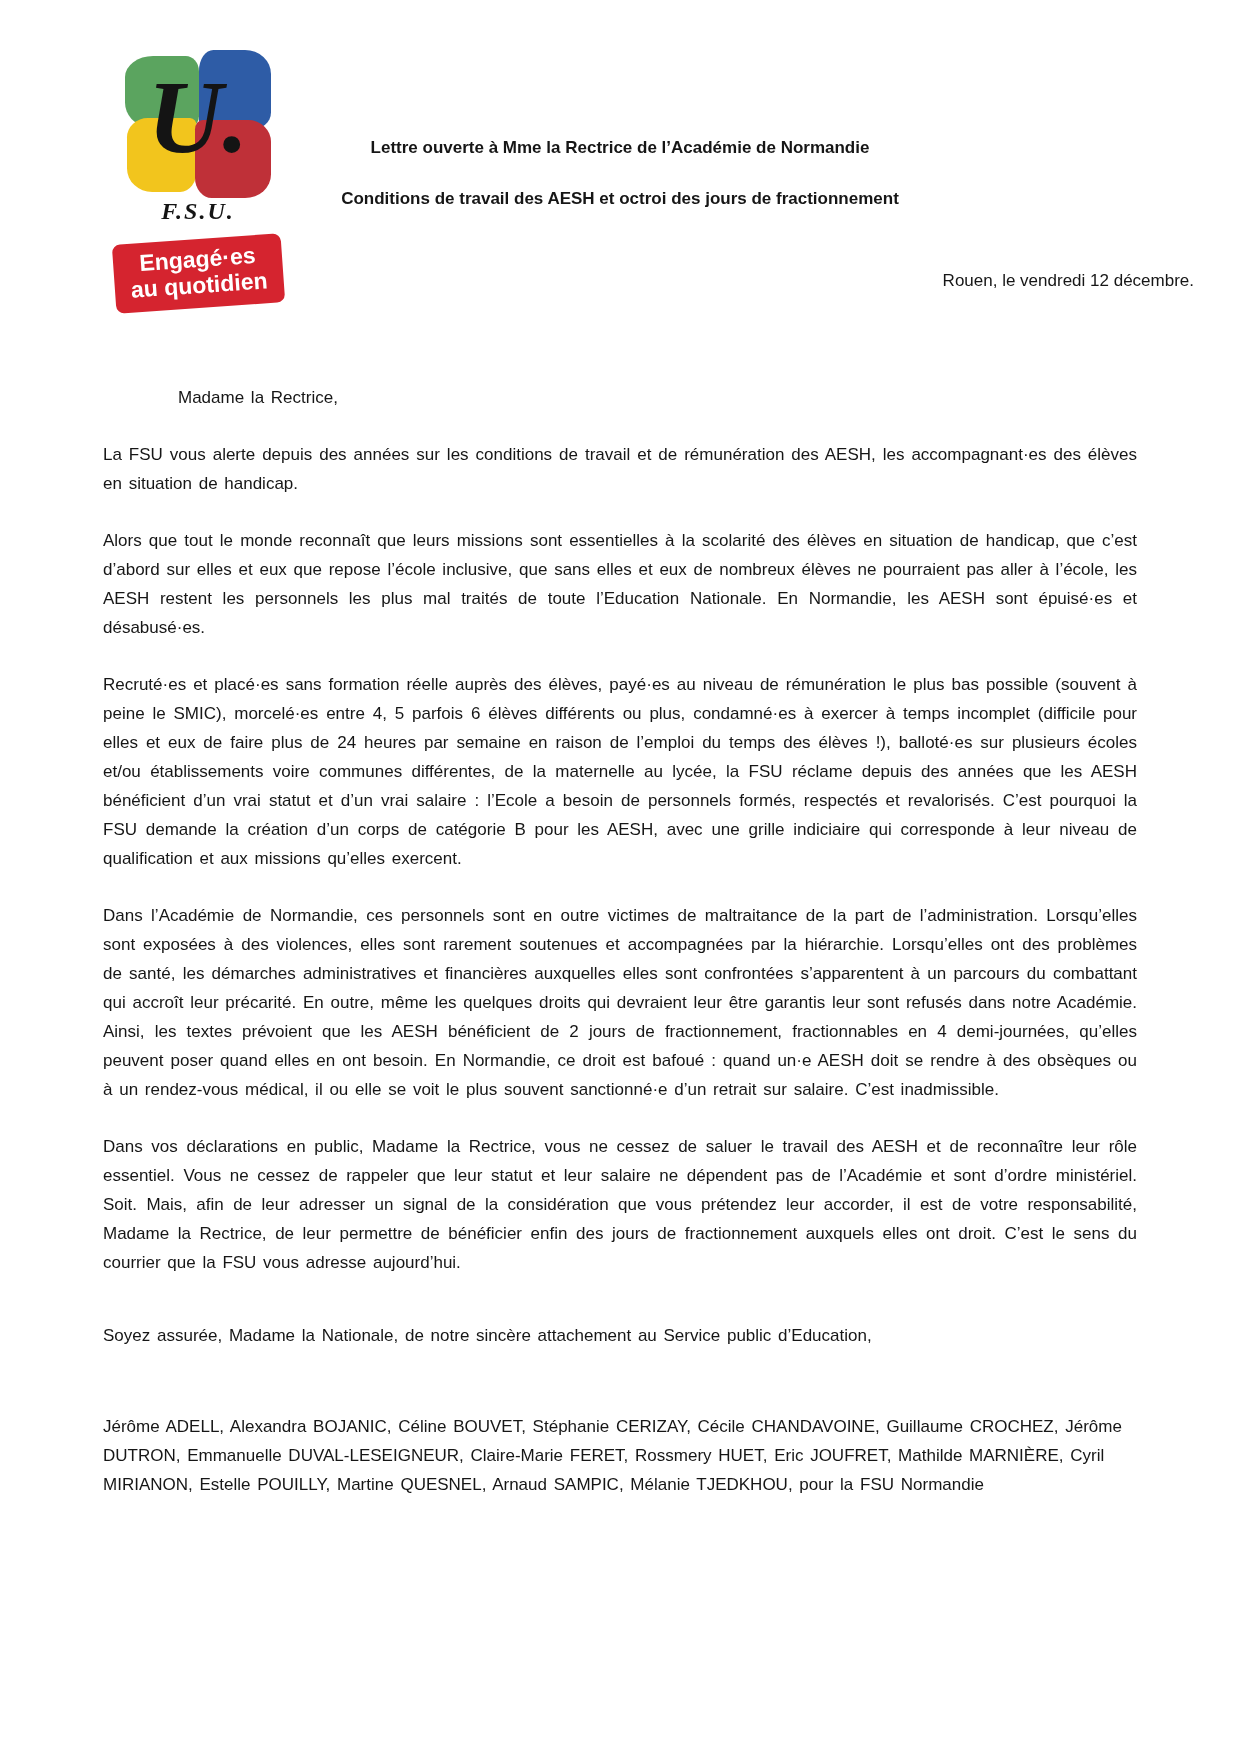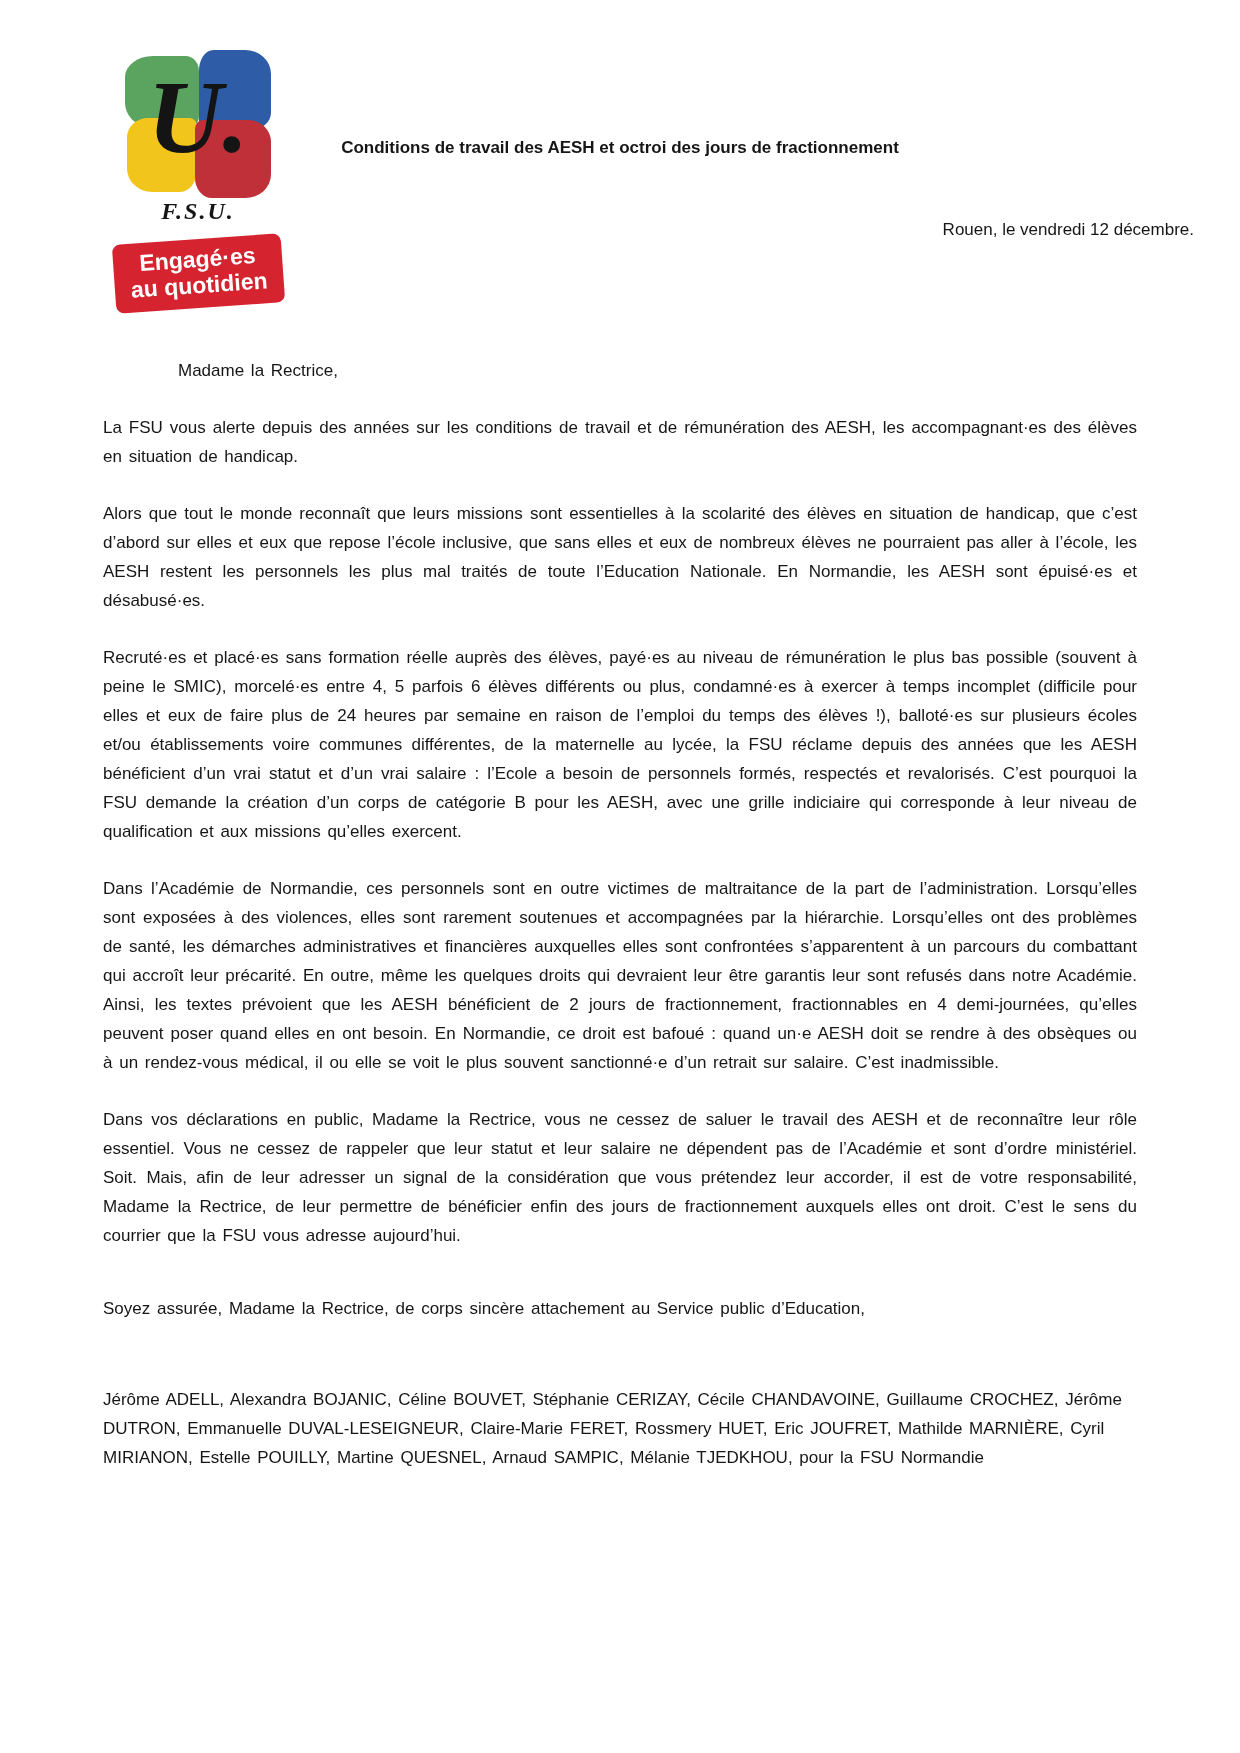--- a/index.html
+++ b/index.html
@@ -117,21 +117,21 @@
   }
 
   
   .letter-body {
     padding: 0 103px;
     font-size: 17px;
     line-height: 29px;
     word-spacing: 2px;
   }
   .greeting {
-    margin: 8px 0 0 0;
+    margin: 35px 0 0 0;
     text-indent: 75px;
   }
   .para {
     margin: 28px 0 0 0;
     text-align: justify;
   }
   .para:first-of-type {
     margin-top: 21px;
   }
   .closing {
@@ -158,34 +158,35 @@
         <div class="logo-u">U.</div>
       </div>
       <div class="logo-fsu">F.S.U.</div>
       <div class="badge">
         <span>Engagé·es</span><br>
         <span>au quotidien</span>
       </div>
     </div>
 
     <div class="titles">
+      <p class="title-line">Lettre ouverte à Mme la Rectrice de l’Académie de Normandie</p>
       <p class="title-line">Conditions de travail des AESH et octroi des jours de fractionnement</p>
     </div>
 
     <div class="date-line">Rouen, le vendredi 12 décembre.</div>
 
   </div>
 
   <div class="letter-body">
     <p class="greeting">Madame la Rectrice,</p>
 
     <p class="para">La FSU vous alerte depuis des années sur les conditions de travail et de rémunération des AESH, les accompagnant·es des élèves en situation de handicap.</p>
     <p class="para">Alors que tout le monde reconnaît que leurs missions sont essentielles à la scolarité des élèves en situation de handicap, que c’est d’abord sur elles et eux que repose l’école inclusive, que sans elles et eux de nombreux élèves ne pourraient pas aller à l’école, les AESH restent les personnels les plus mal traités de toute l’Education Nationale. En Normandie, les AESH sont épuisé·es et désabusé·es.</p>
     <p class="para">Recruté·es et placé·es sans formation réelle auprès des élèves, payé·es au niveau de rémunération le plus bas possible (souvent à peine le SMIC), morcelé·es entre 4, 5 parfois 6 élèves différents ou plus, condamné·es à exercer à temps incomplet (difficile pour elles et eux de faire plus de 24 heures par semaine en raison de l’emploi du temps des élèves !), balloté·es sur plusieurs écoles et/ou établissements voire communes différentes, de la maternelle au lycée, la FSU réclame depuis des années que les AESH bénéficient d’un vrai statut et d’un vrai salaire : l’Ecole a besoin de personnels formés, respectés et revalorisés. C’est pourquoi la FSU demande la création d’un corps de catégorie B pour les AESH, avec une grille indiciaire qui corresponde à leur niveau de qualification et aux missions qu’elles exercent.</p>
     <p class="para">Dans l’Académie de Normandie, ces personnels sont en outre victimes de maltraitance de la part de l’administration. Lorsqu’elles sont exposées à des violences, elles sont rarement soutenues et accompagnées par la hiérarchie. Lorsqu’elles ont des problèmes de santé, les démarches administratives et financières auxquelles elles sont confrontées s’apparentent à un parcours du combattant qui accroît leur précarité. En outre, même les quelques droits qui devraient leur être garantis leur sont refusés dans notre Académie. Ainsi, les textes prévoient que les AESH bénéficient de 2 jours de fractionnement, fractionnables en 4 demi-journées, qu’elles peuvent poser quand elles en ont besoin. En Normandie, ce droit est bafoué : quand un·e AESH doit se rendre à des obsèques ou à un rendez-vous médical, il ou elle se voit le plus souvent sanctionné·e d’un retrait sur salaire. C’est inadmissible.</p>
     <p class="para">Dans vos déclarations en public, Madame la Rectrice, vous ne cessez de saluer le travail des AESH et de reconnaître leur rôle essentiel. Vous ne cessez de rappeler que leur statut et leur salaire ne dépendent pas de l’Académie et sont d’ordre ministériel. Soit. Mais, afin de leur adresser un signal de la considération que vous prétendez leur accorder, il est de votre responsabilité, Madame la Rectrice, de leur permettre de bénéficier enfin des jours de fractionnement auxquels elles ont droit. C’est le sens du courrier que la FSU vous adresse aujourd’hui.</p>
 
-    <p class="closing">Soyez assurée, Madame la Rectrice, de corps sincère attachement au Service public d’Education,</p>
+    <p class="closing">Soyez assurée, Madame la Nationale, de notre sincère attachement au Service public d’Education,</p>
 
     <p class="signatures">Jérôme ADELL, Alexandra BOJANIC, Céline BOUVET, Stéphanie CERIZAY, Cécile CHANDAVOINE, Guillaume CROCHEZ, Jérôme DUTRON, Emmanuelle DUVAL-LESEIGNEUR, Claire-Marie FERET, Rossmery HUET, Eric JOUFRET, Mathilde MARNIÈRE, Cyril MIRIANON, Estelle POUILLY, Martine QUESNEL, Arnaud SAMPIC, Mélanie TJEDKHOU, pour la FSU Normandie</p>
   </div>
 
 </div>
 
 </body></html>

